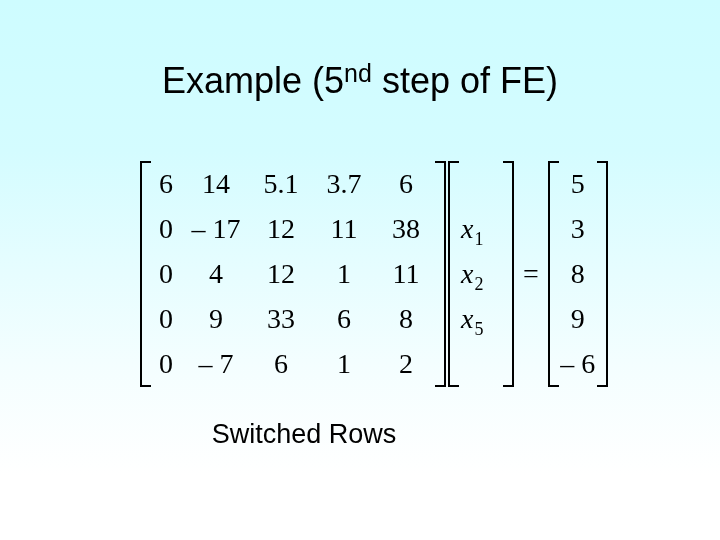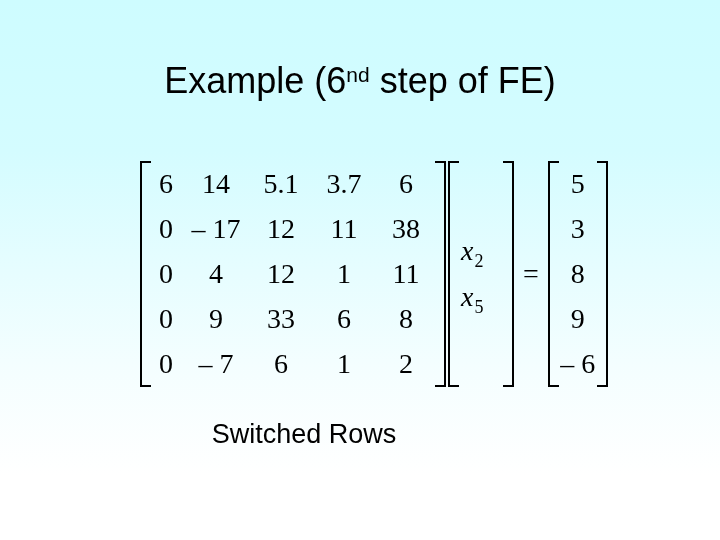--- a/index.html
+++ b/index.html
@@ -30,21 +30,21 @@
     text-align: center;
     font-family: "Liberation Sans", sans-serif;
     font-size: 36px;
     font-weight: normal;
     color: #000000;
     letter-spacing: 0px;
     white-space: nowrap;
     line-height: 44px;
   }
   #title .sup {
-    font-size: 21px;
+    font-size: 25px;
     vertical-align: baseline;
     position: relative;
     top: -11px;
     letter-spacing: 0px;
     margin-top: 30px;
   }
 
   
   #equation {
     position: absolute;
@@ -150,21 +150,21 @@
     color: #000000;
     white-space: nowrap;
   }
 </style>
 </head>
 <body>
 
 <div id="slide">
 
   <div id="title">
-    <span>Example (6</span><span class="sup">nd</span><span> step of FE)</span>
+    <span>Example (5</span><span class="sup">nd</span><span> step of FE)</span>
   </div>
 
   <div id="equation">
 
     <div class="bracketed">
       <table class="mat" id="coef-matrix">
         <tbody>
           <tr>
             <td class="c0">6</td>
             <td class="c1">14</td>
@@ -203,20 +203,23 @@
         </tbody>
       </table>
     </div>
 
     <div class="gap-small"></div>
 
     <div class="bracketed">
       <table class="mat" id="x-vector">
         <tbody>
           <tr>
+            <td><span class="var"><span>x</span><span class="sub">1</span></span></td>
+          </tr>
+          <tr>
             <td><span class="var"><span>x</span><span class="sub">2</span></span></td>
           </tr>
           <tr>
             <td><span class="var"><span>x</span><span class="sub">5</span></span></td>
           </tr>
         </tbody>
       </table>
     </div>
 
     <div id="equals">=</div>

